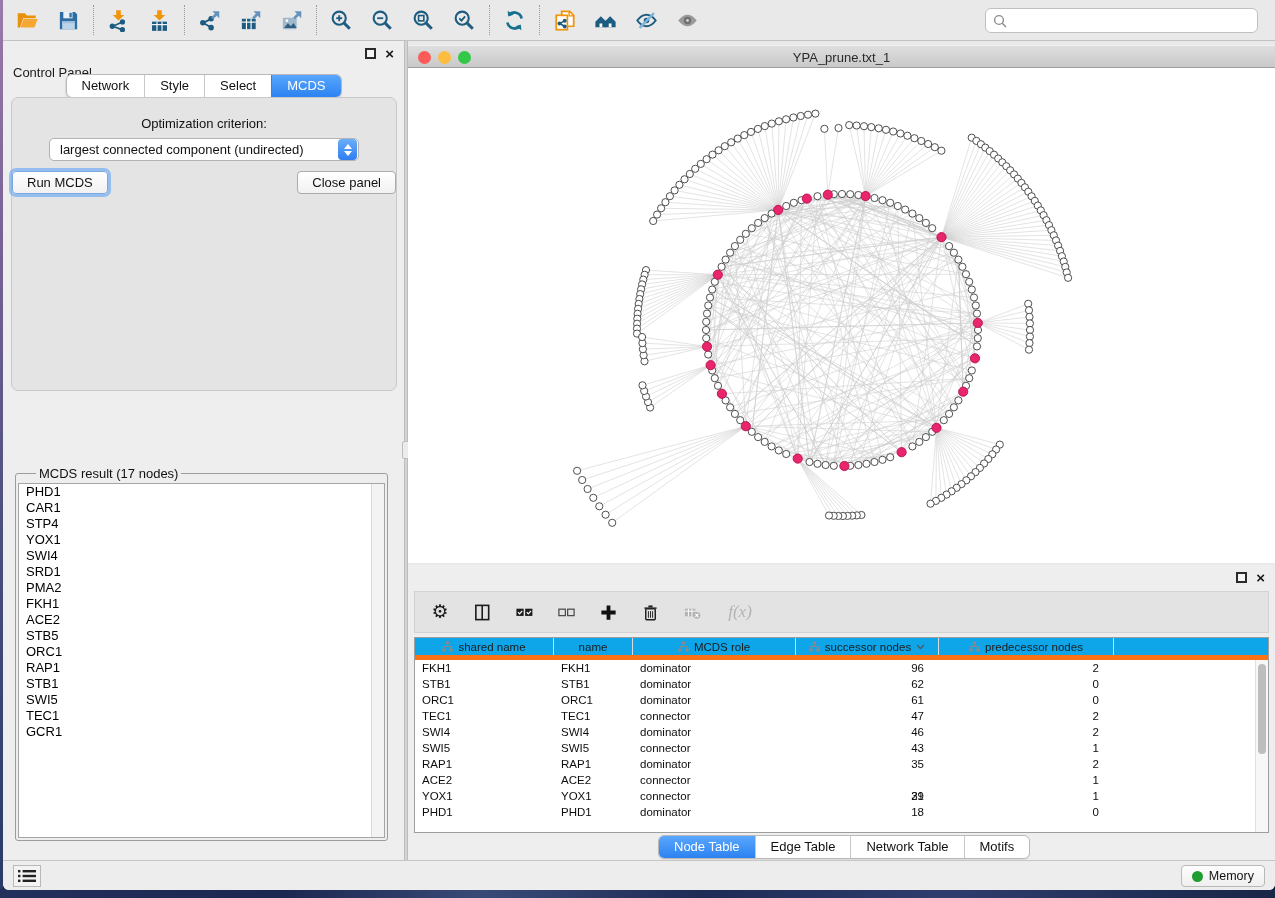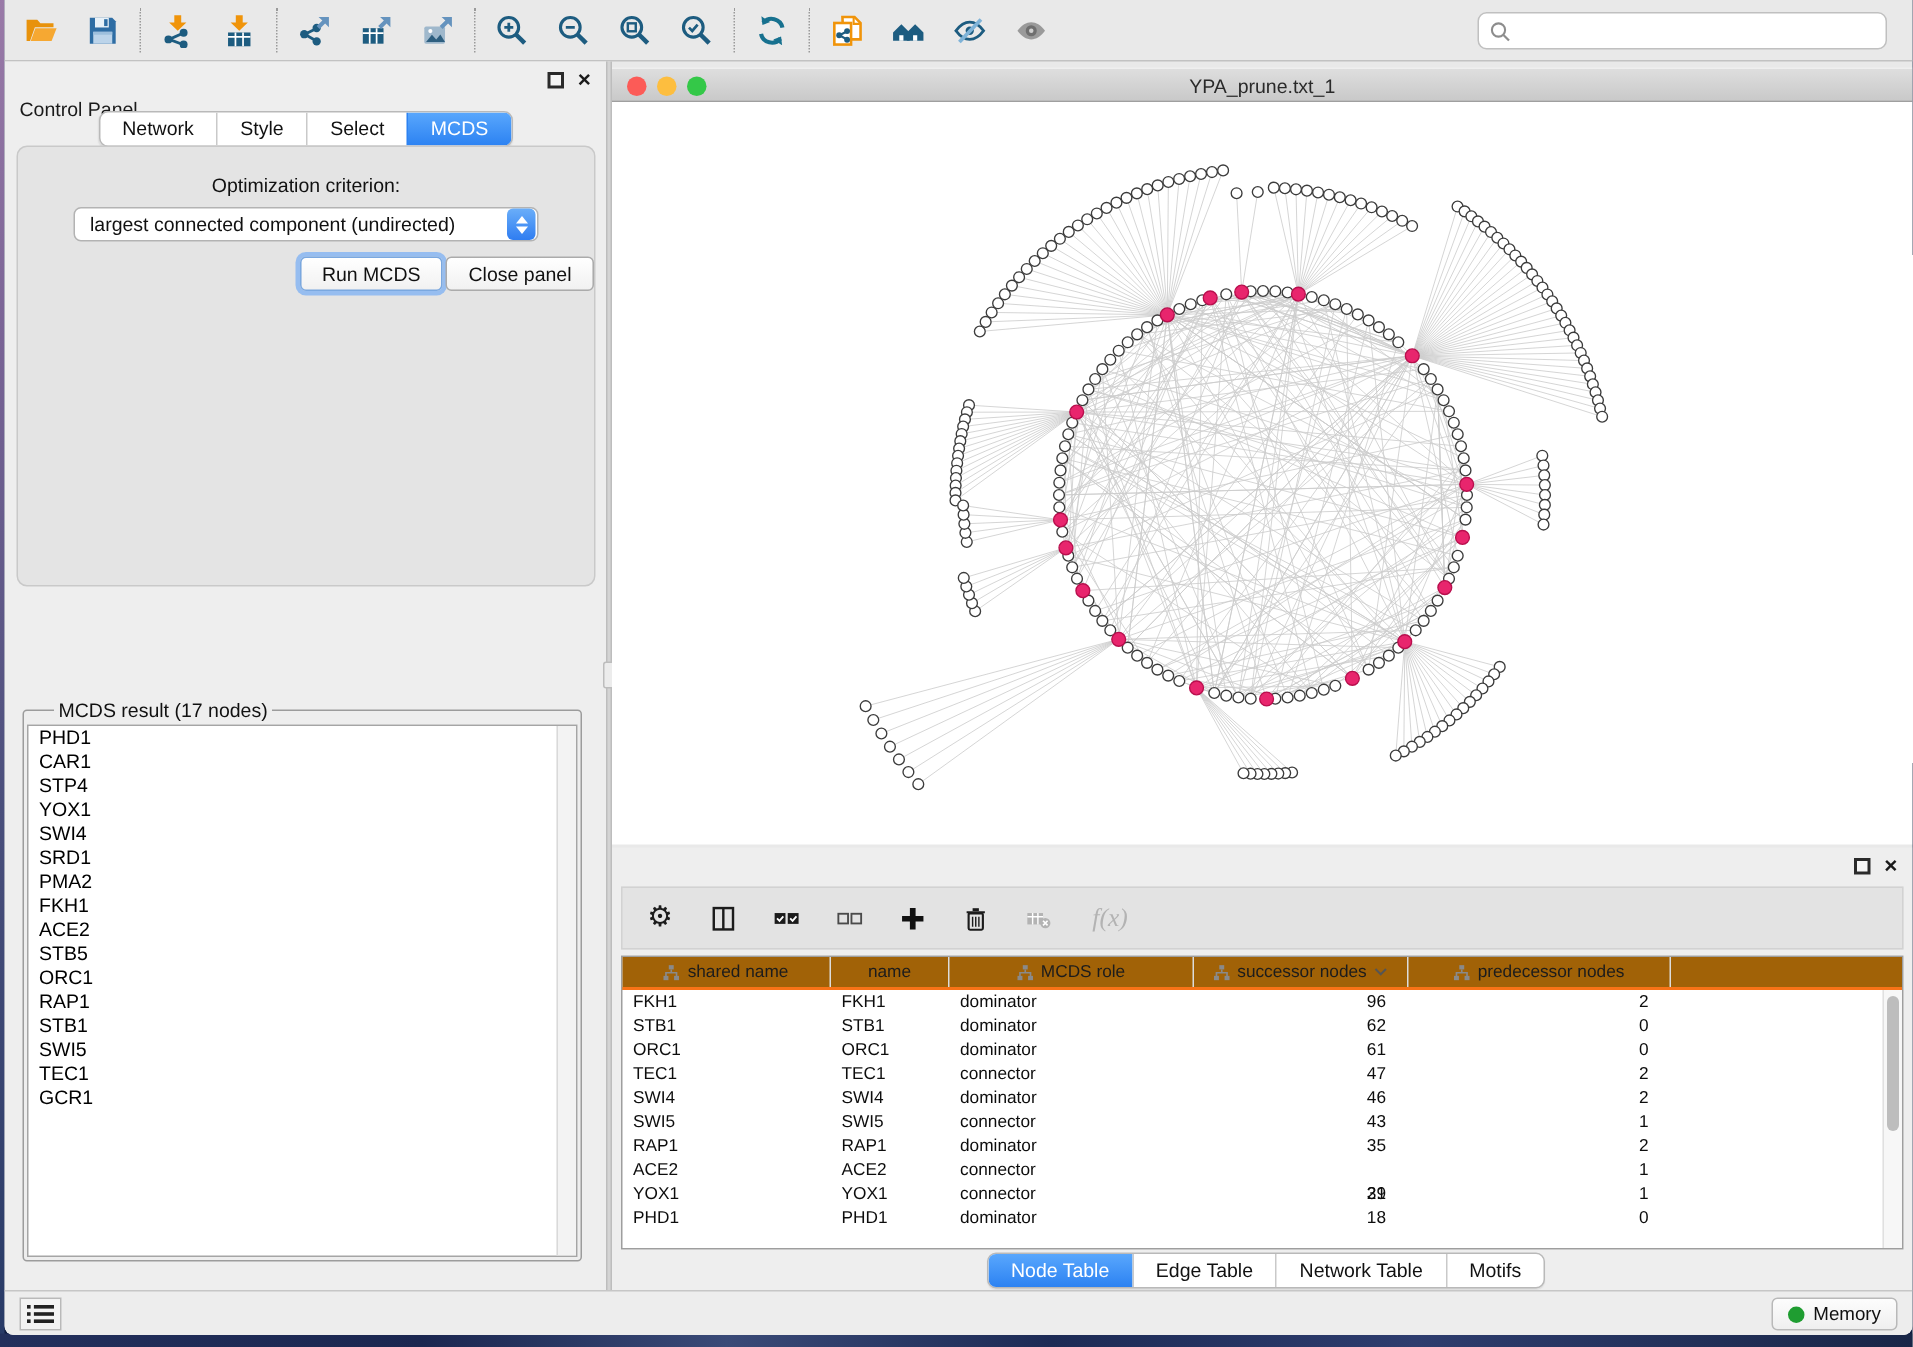--- a/index.html
+++ b/index.html
@@ -42,21 +42,21 @@
   .dropdown{position:absolute;left:37px;right:37px;top:40px;height:23px;background:#fff;border:1px solid #b3b3b3;
     border-radius:5px;display:flex;align-items:center;cursor:pointer}
   .dropdown .dd-text{flex:1;font-size:13px;color:#111;padding-left:10px;white-space:nowrap}
   .dd-stepper{width:19px;height:21px;margin-right:1px;border-radius:4px;
     background:linear-gradient(#6aaef9,#2f7df1);display:flex;flex-direction:column;align-items:center;justify-content:center;gap:2px}
   .dd-up{width:0;height:0;border-left:4px solid transparent;border-right:4px solid transparent;border-bottom:5px solid #fff}
   .dd-down{width:0;height:0;border-left:4px solid transparent;border-right:4px solid transparent;border-top:5px solid #fff}
   .btn{height:23px;background:linear-gradient(#ffffff,#f1f1f1);border:1px solid #ababab;border-radius:4px;
     font-size:13px;color:#111;padding:0 14px;line-height:21px;cursor:pointer;font-family:inherit}
   .btn.focused{box-shadow:0 0 0 3px rgba(108,168,246,.65);border-color:#7aa8e0}
-  .run-row{position:absolute;top:73px;left:0;right:0;display:flex;justify-content:flex-end;gap:2px}
+  .run-row{position:absolute;top:73px;left:0;right:0;display:flex;justify-content:space-between;gap:13px}
   .mcds-result{position:absolute;left:12px;right:16px;top:425px;bottom:19px;border:1px solid #9c9c9c;border-radius:3px}
   .mcds-result legend{font-size:13px;color:#111;margin-left:20px;padding:0 3px}
   .mcds-list{position:absolute;left:2px;right:2px;top:2px;bottom:2px;background:#fff;border:1px solid #a5a5a5;overflow:hidden}
   .mcds-item{font-size:13px;line-height:16px;padding-left:7px;color:#000}
   .mcds-scroll{position:absolute;right:0;top:0;bottom:0;width:13px;background:#f3f3f3;border-left:1px solid #d9d9d9}
 
   
   .vsplit{position:absolute;left:401px;top:41px;width:4px;bottom:30px;background:#d4d4d4;border-left:1px solid #bdbdbd;border-right:1px solid #bdbdbd}
   .vsplit-handle{position:absolute;left:-3px;top:400px;width:9px;height:18px;background:#ececec;border:1px solid #bdbdbd;border-radius:2px;cursor:col-resize}
 
@@ -71,21 +71,21 @@
 
   
   .table-panel{position:absolute;left:405px;top:565px;right:0;bottom:30px;background:#eeeeee}
   .tp-toolbar{position:absolute;left:6px;right:6px;top:26px;height:42px;background:#e3e3e3;border:1px solid #d2d2d2;
     display:flex;align-items:center;padding-left:14px;gap:20px}
   .tp-ico{width:22px;height:22px;display:flex;align-items:center;justify-content:center;cursor:pointer}
   .tp-ico svg{width:19px;height:19px}
   .tp-gear{font-size:19px;color:#1c1c1c;line-height:20px}
   .tp-fx{font-family:"Liberation Serif","DejaVu Serif",serif;font-style:italic;font-size:17px;color:#b3b3b3}
   .ntable{position:absolute;left:6px;right:6px;top:72px;height:196px;background:#fff;border:1px solid #9e9e9e}
-  .thead{display:flex;height:22px;background:#a16207;border-bottom:2px solid #f97316;align-items:center}
+  .thead{display:flex;height:22px;background:#0ea5e9;border-bottom:5px solid #f97316;align-items:center}
   .th{height:100%;display:flex;align-items:center;justify-content:center;gap:5px;border-right:1px solid #dcdcdc;
     font-size:11.5px;color:#1c1c1c;cursor:pointer;overflow:hidden}
   .th.fill{border-right:none;flex:1}
   .tr{display:flex;height:16px;align-items:center}
   .td{font-size:11.5px;color:#0d0d0d;overflow:hidden;white-space:nowrap}
   .td.l{padding-left:7px;text-align:left}
   .td.r{padding-right:15px;text-align:right}
   .tbody{position:absolute;left:0;right:13px;top:22px;bottom:0;overflow:hidden}
   .t-scroll{position:absolute;right:0;top:22px;bottom:0;width:13px;background:#f7f7f7;border-left:1px solid #e0e0e0}
   .t-thumb{position:absolute;left:2px;top:4px;width:8px;height:90px;background:#bdbdbd;border-radius:5px;cursor:pointer}

